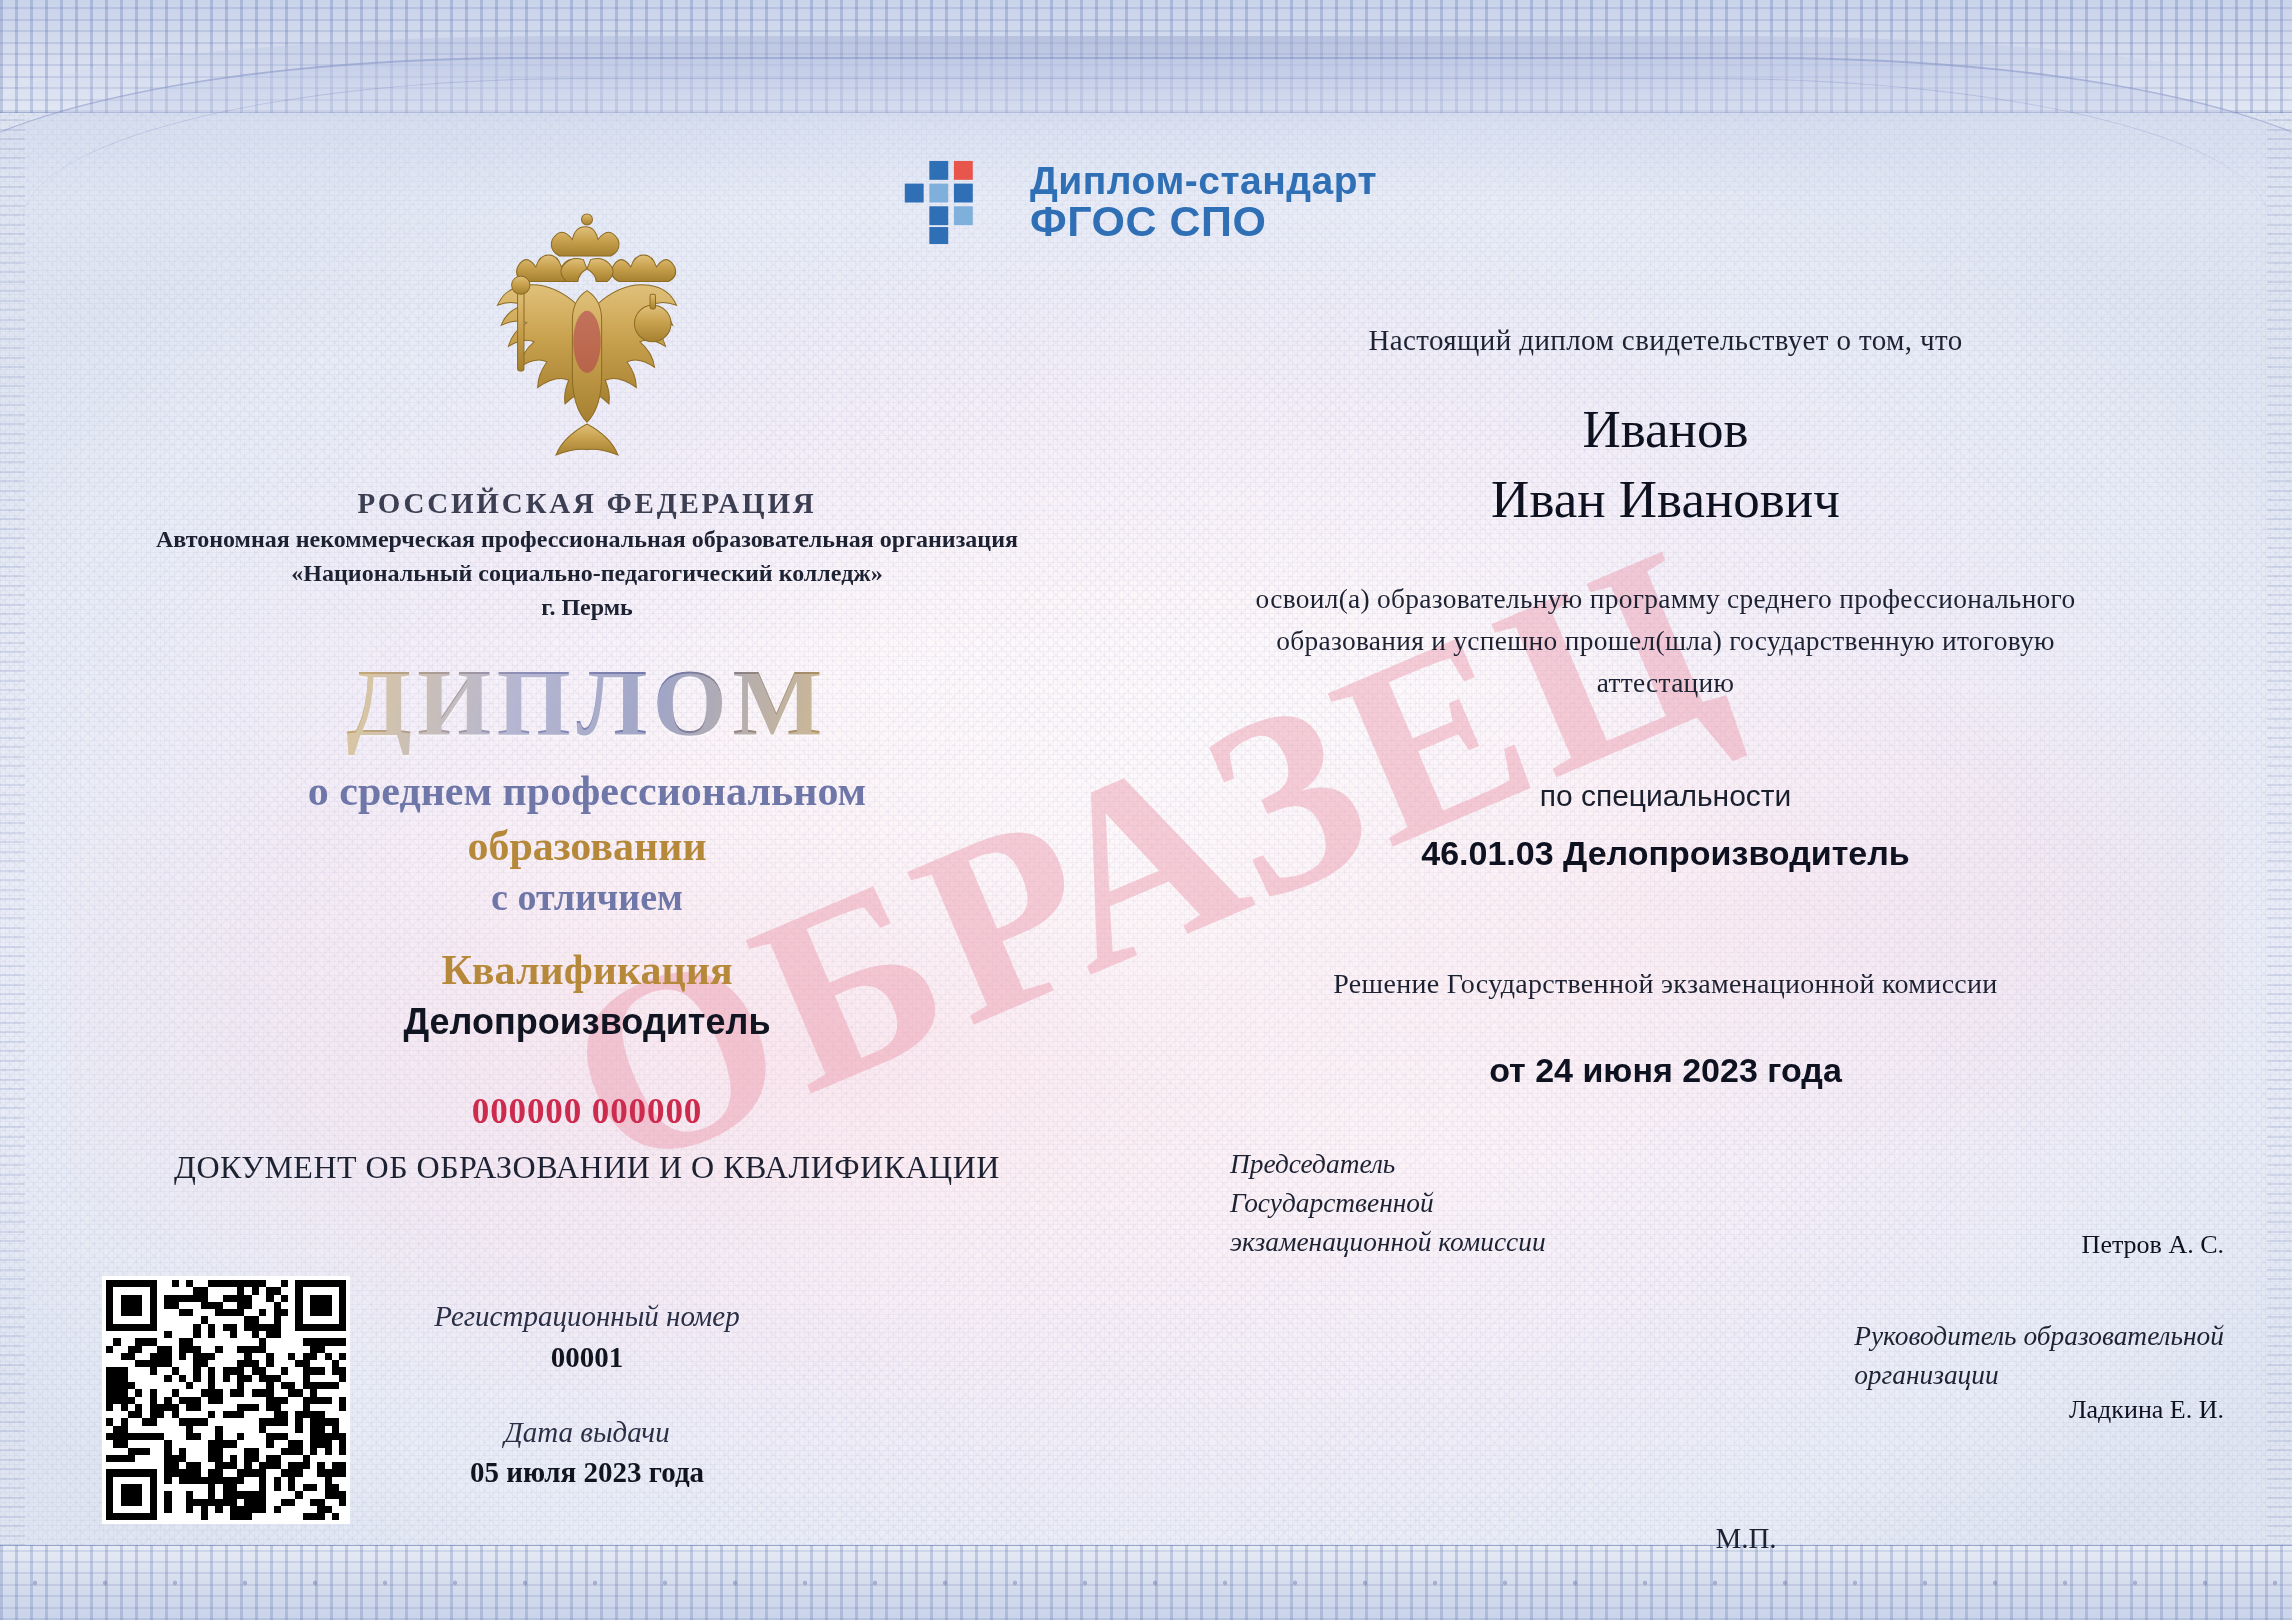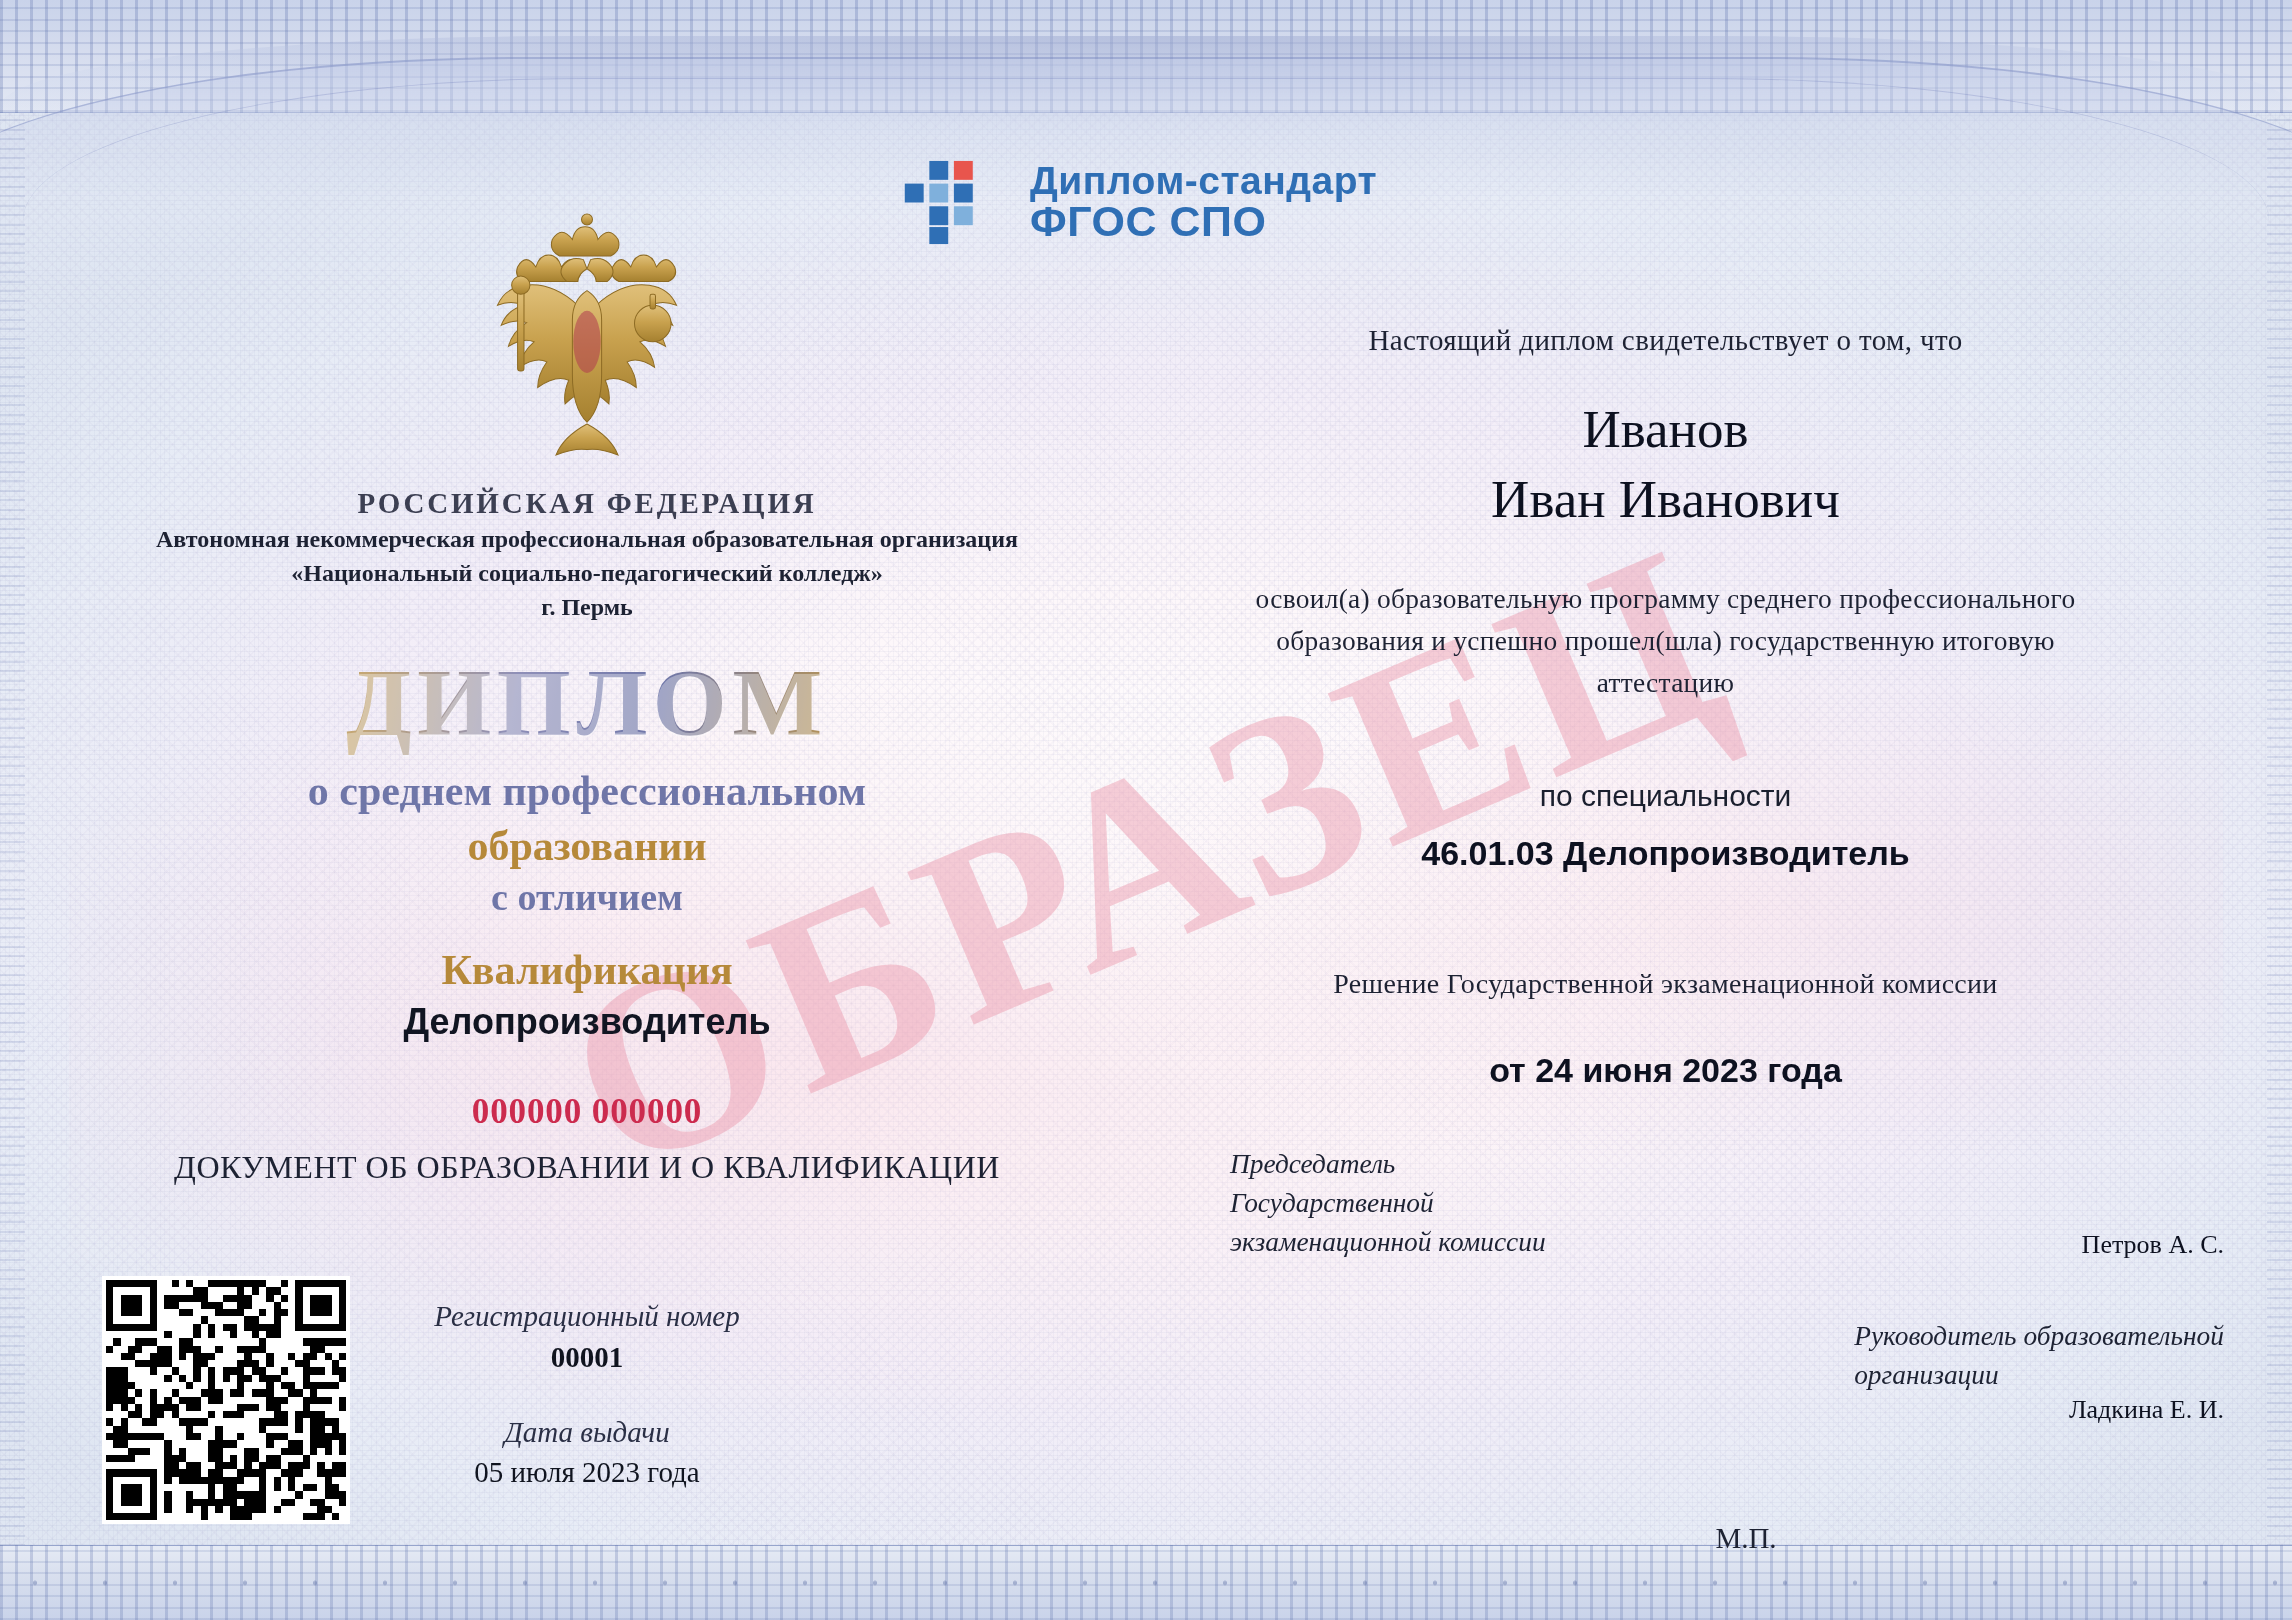--- a/index.html
+++ b/index.html
@@ -281,21 +281,21 @@
     margin-top: 42px;
     font-family: "Liberation Serif", serif;
     font-style: italic;
     font-size: 29px;
     color: #2a2f45;
   }
   .issue-value {
     margin-top: 7.6px;
     font-family: "Liberation Serif", serif;
     font-size: 29px;
-    font-weight: 400;
+    font-weight: 700;
     color: #10141f;
   }
 
   
   .qr {
     position: absolute;
     left: 102px;
     top: 1276px;
     width: 248px;
     height: 248px;

